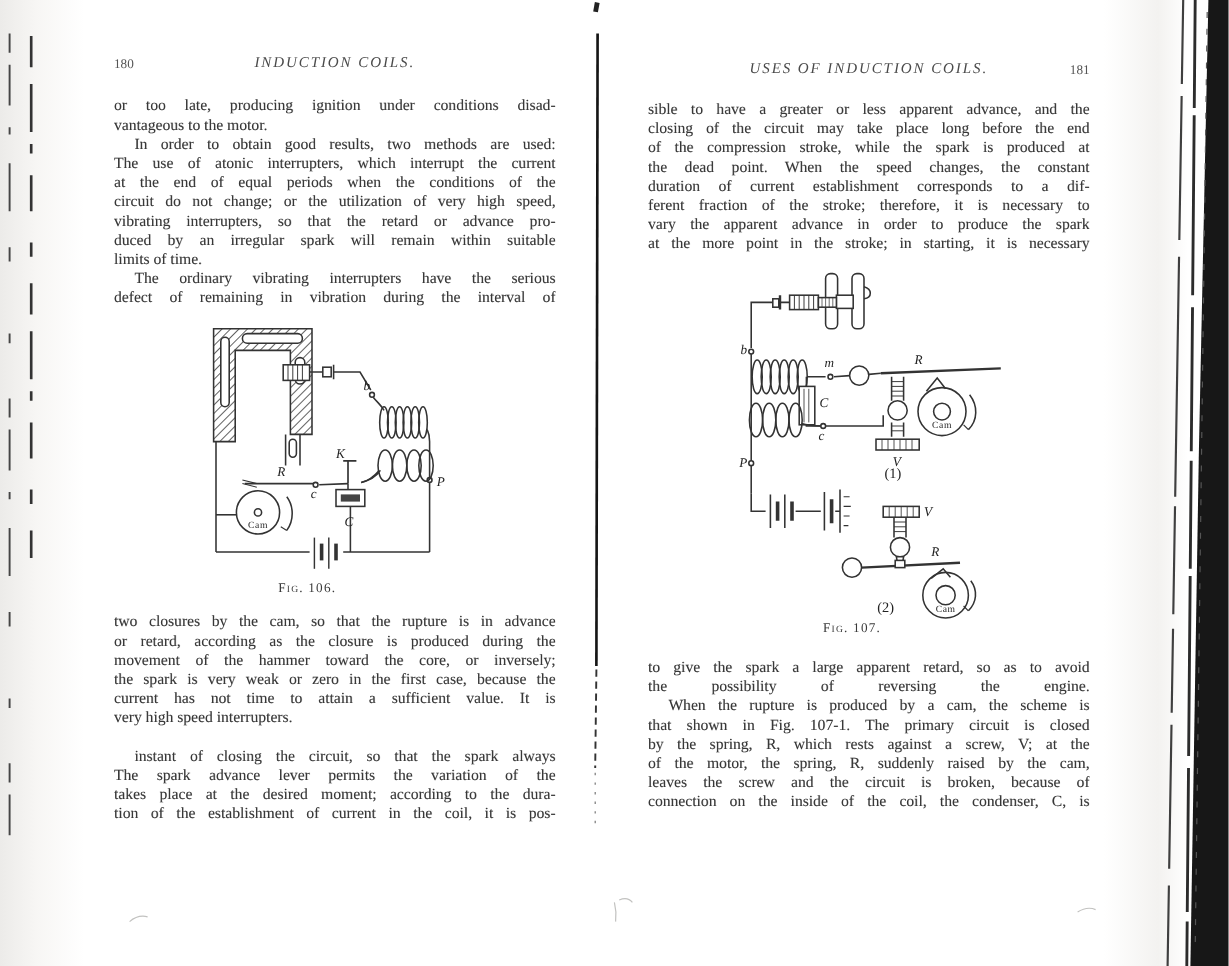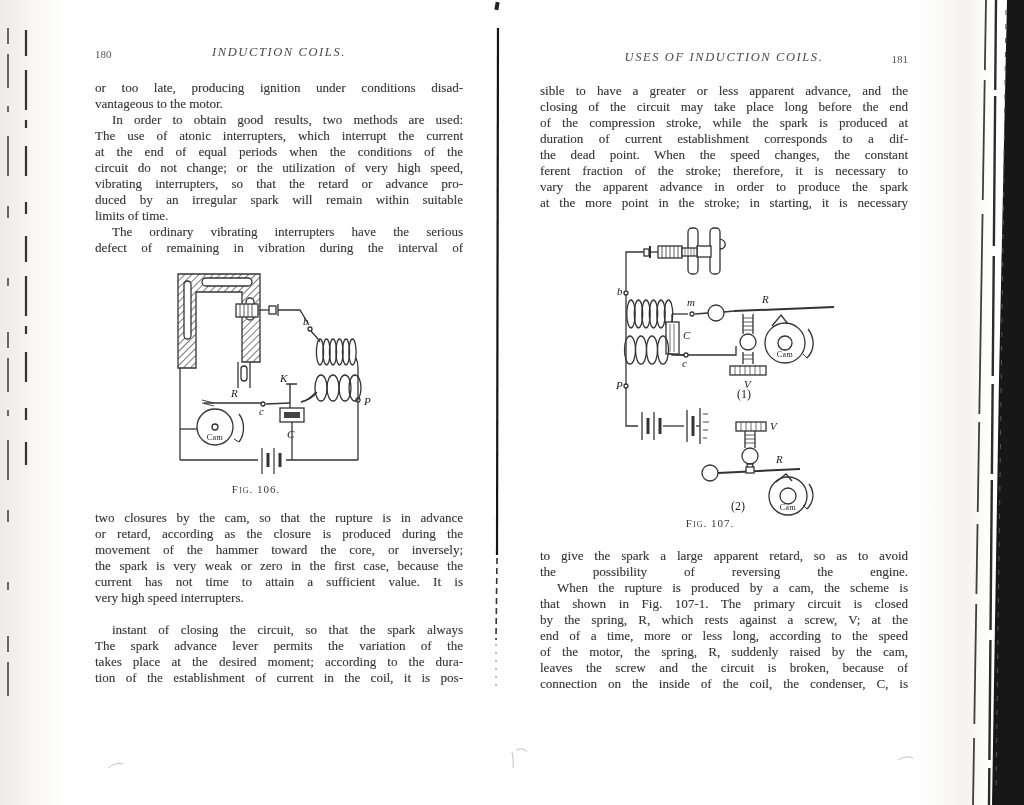--- a/index.html
+++ b/index.html
@@ -172,22 +172,22 @@
     <div class="page-header">
       <span class="pgnum"></span>
       <span class="running-head">USES OF INDUCTION COILS.</span>
       <span class="pgnum right">181</span>
     </div>
 
     <div class="para endj" style="top:33px;">
         <div class="tline">sible to have a greater or less apparent advance, and the</div>
         <div class="tline">closing of the circuit may take place long before the end</div>
         <div class="tline">of the compression stroke, while the spark is produced at</div>
+        <div class="tline">the dead point. When the speed changes, the constant</div>
         <div class="tline">duration of current establishment corresponds to a dif-</div>
-        <div class="tline">the dead point. When the speed changes, the constant</div>
         <div class="tline">ferent fraction of the stroke; therefore, it is necessary to</div>
         <div class="tline">vary the apparent advance in order to produce the spark</div>
         <div class="tline">at the more point in the stroke; in starting, it is necessary</div>
       </div>
 
     <div class="fig" style="left:56px; top:176px;">
       <svg width="272" height="312" viewBox="0 0 272 312">
         <g fill="none" stroke="#333" stroke-width="1.3">
 
           <g>
@@ -313,21 +313,20 @@
 
     <div class="para" style="top:498px;">
         <div class="tline">to give the spark a large apparent retard, so as to avoid</div>
         <div class="tline">the possibility of reversing the engine.</div>
         <div class="tline"></div>
       </div>
     <div class="para indent endj" style="top:530px;">
         <div class="tline">When the rupture is produced by a cam, the scheme is</div>
         <div class="tline">that shown in Fig. 107-1. The primary circuit is closed</div>
         <div class="tline">by the spring, R, which rests against a screw, V; at the</div>
-        <div class="tline">end of a time, more or less long, according to the speed</div>
         <div class="tline">of the motor, the spring, R, suddenly raised by the cam,</div>
         <div class="tline">leaves the screw and the circuit is broken, because of</div>
         <div class="tline">connection on the inside of the coil, the condenser, C, is</div>
       </div>
   </div>
 
   <svg class="artifacts" width="1024" height="805" viewBox="0 0 1024 805">
 
     <g>
       <line x1="8" y1="28" x2="8" y2="700" stroke="#454545" stroke-width="1.6" stroke-dasharray="16,10,34,18,6,24,40,30,12,60,8,46"></line>

